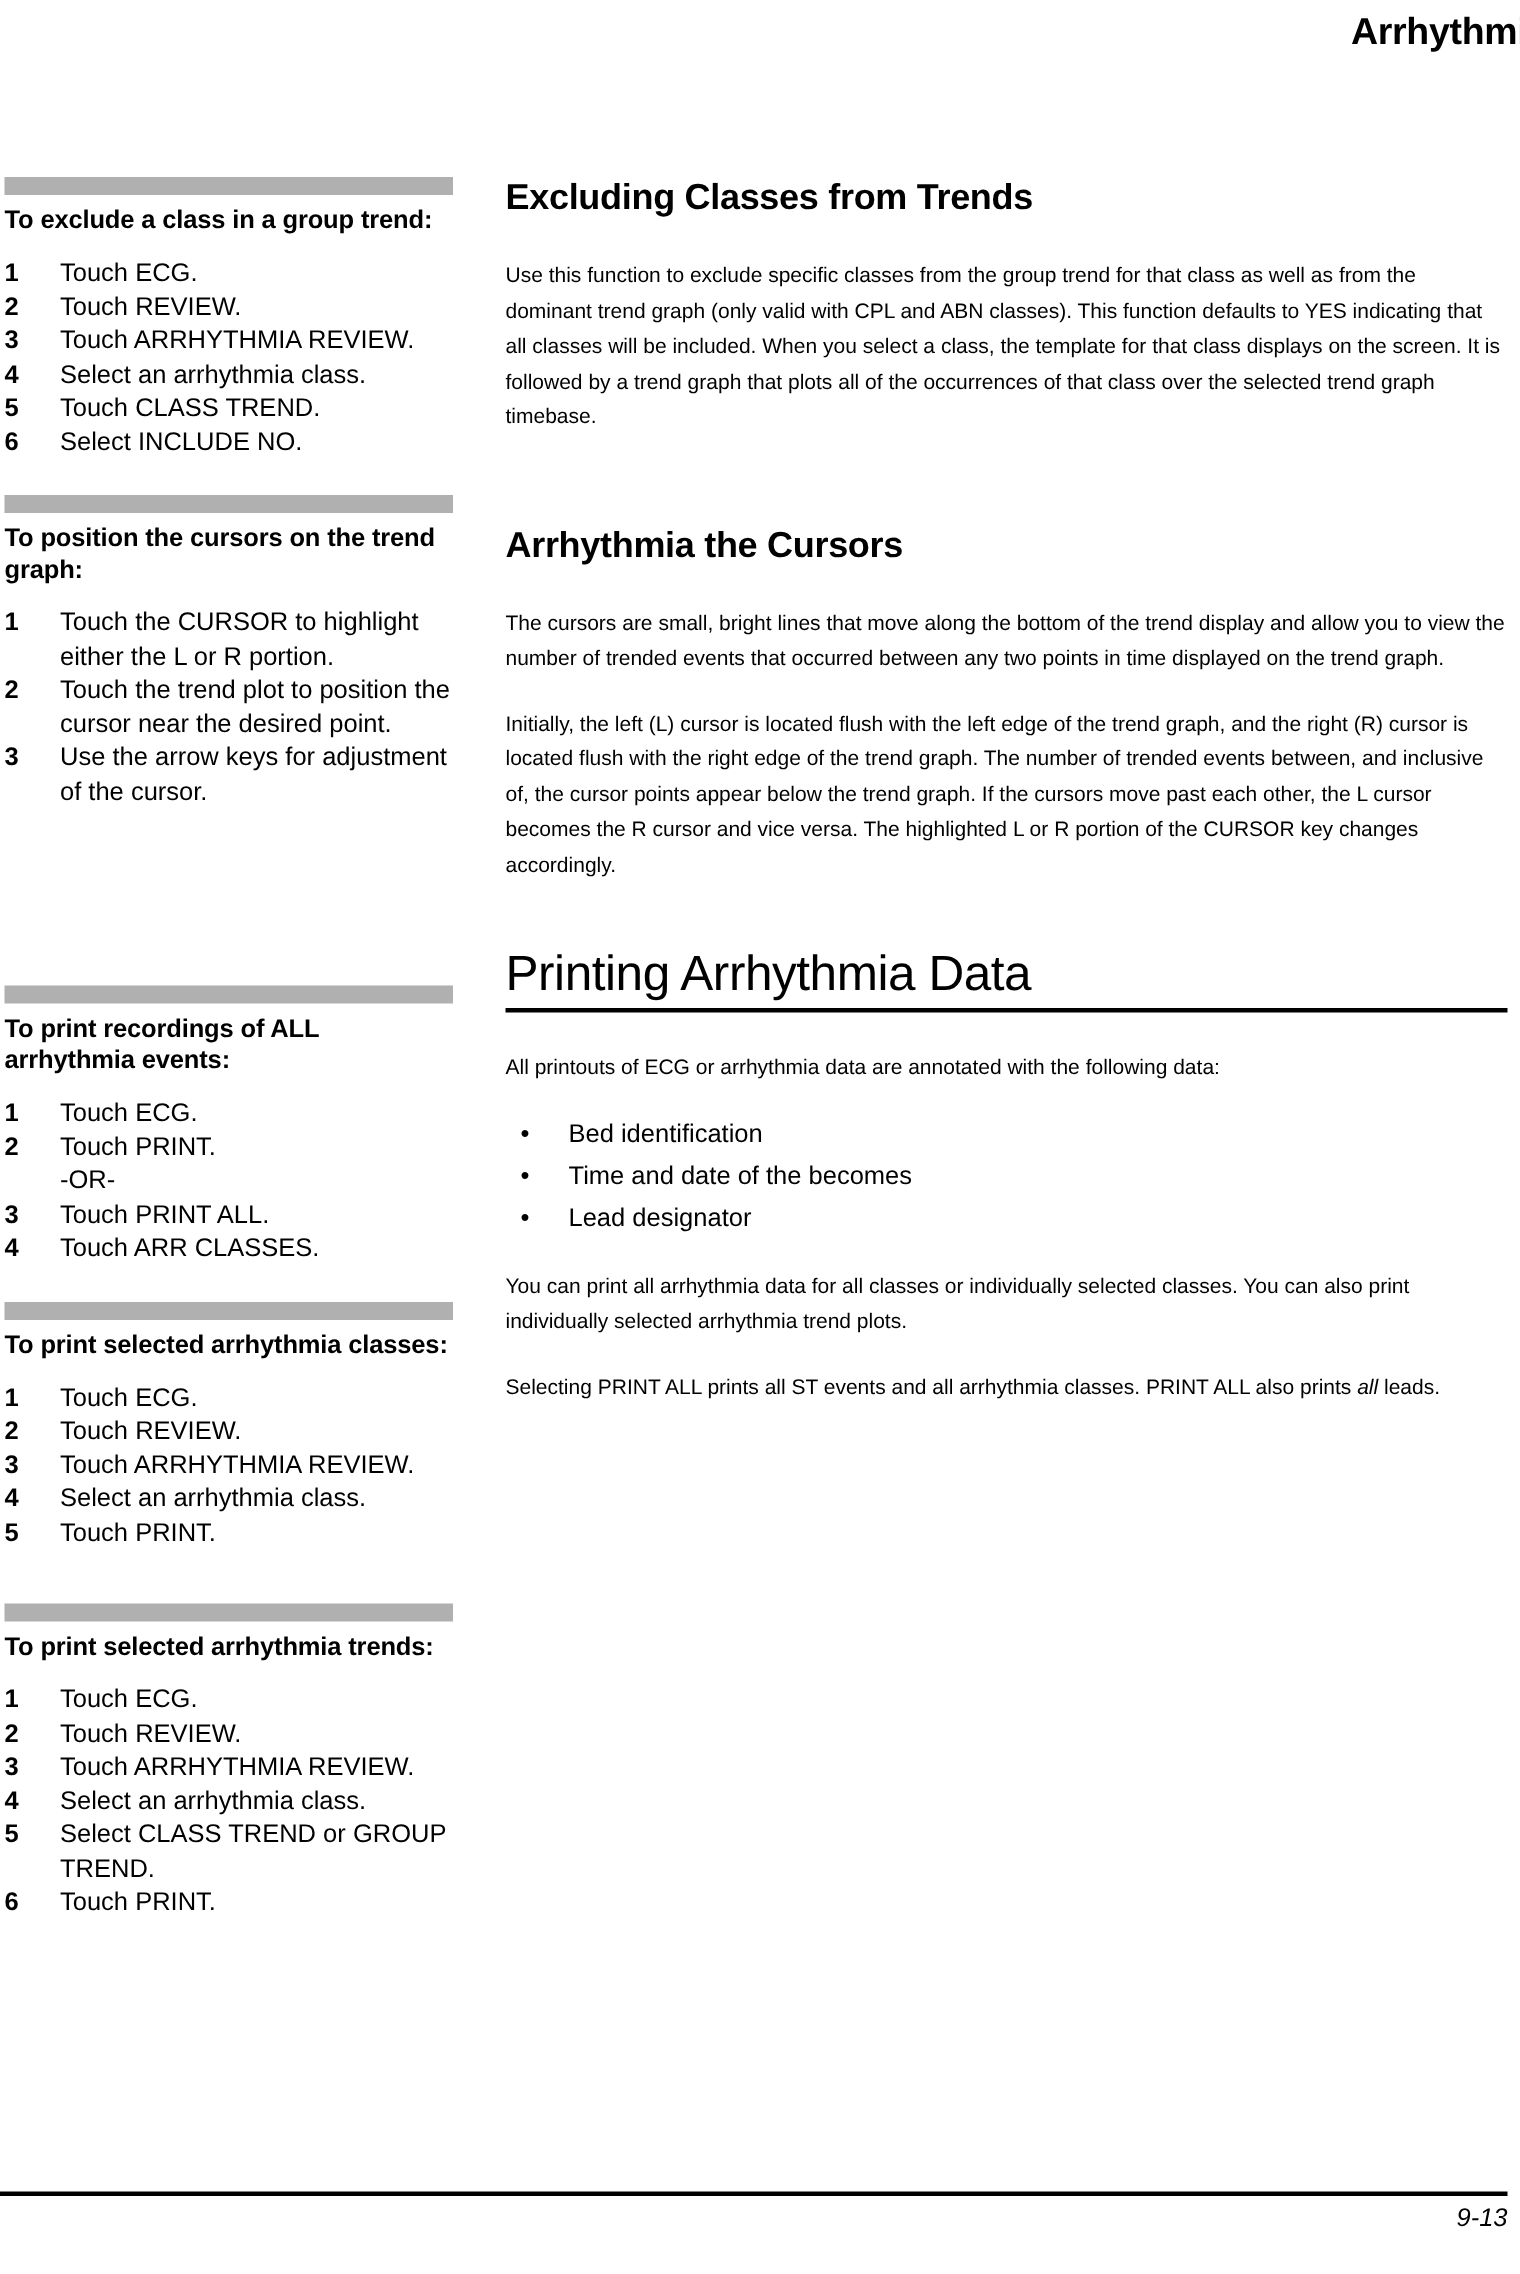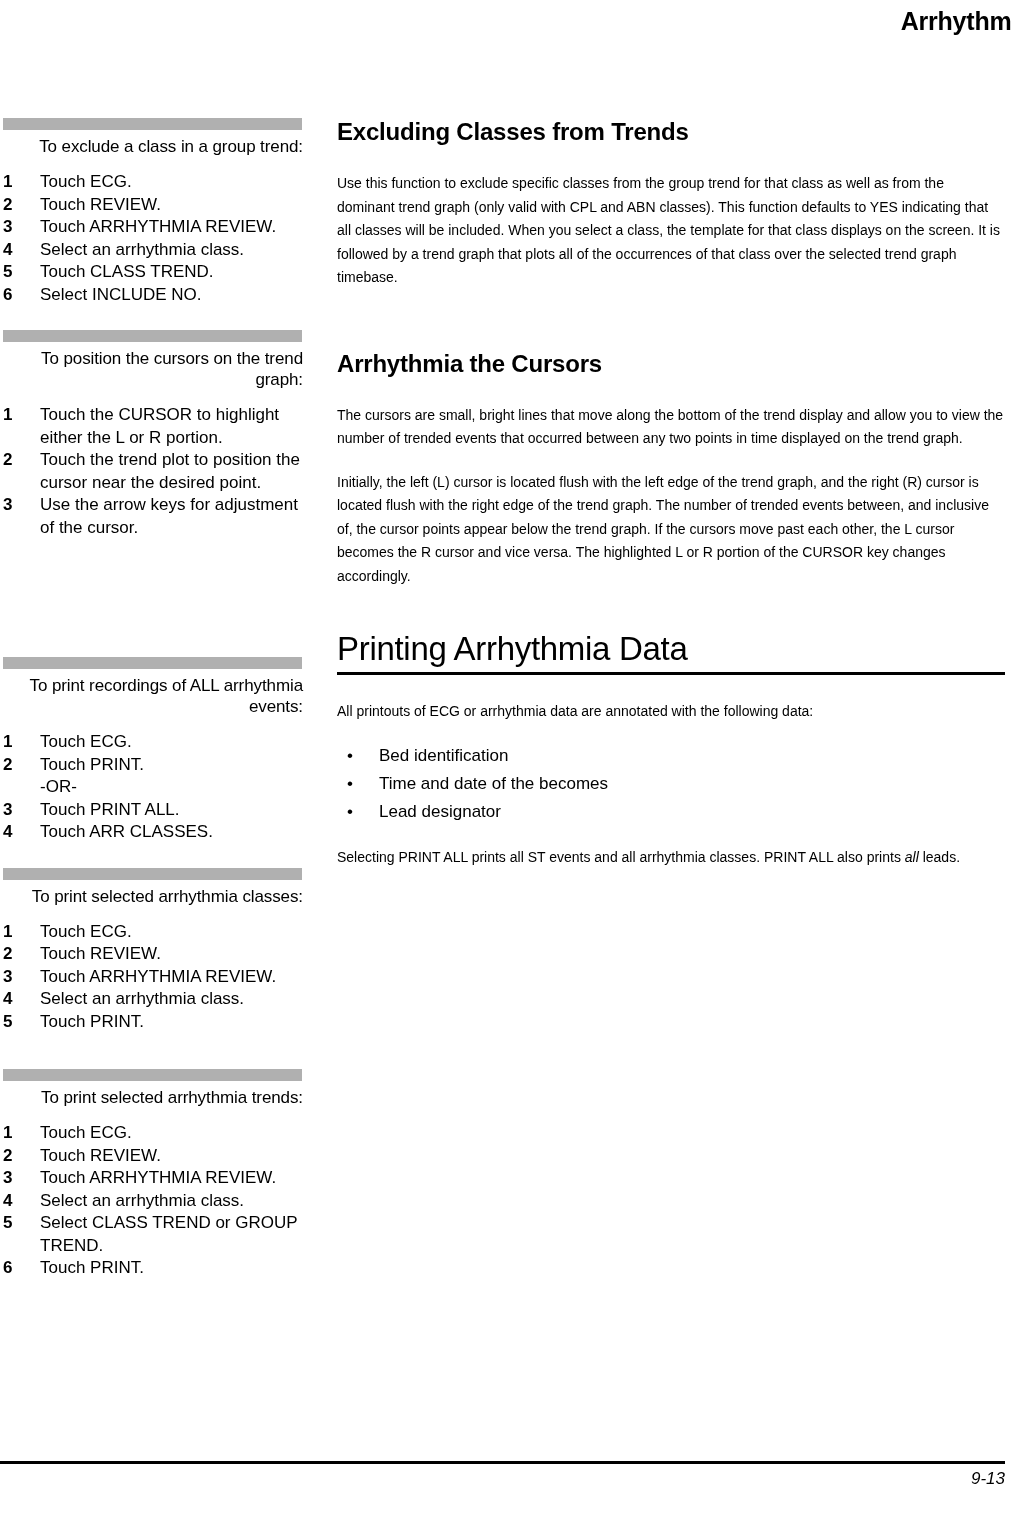--- a/index.html
+++ b/index.html
@@ -59,25 +59,24 @@
   
   .proc-block { margin-bottom: 0; }
   .grey-rule {
     width: 299px;
     height: 12px;
     background: #b0b0b0;
     margin: 0 0 6px 0;
   }
   .proc-title {
     font-size: 17px;
-    font-weight: normal;
+    font-weight: bold;
     line-height: 21px;
     margin: 0 0 14px 0;
     letter-spacing: -0.1px;
-    text-align: right;
   }
   ol.steps {
     list-style: none;
     margin: 0;
     padding: 0;
     font-size: 17px;
     line-height: 22.5px;
   }
   ol.steps > li {
     position: relative;
@@ -245,20 +244,21 @@
       <div class="chapter-rule"></div>
 
       <p class="body-text tight">All printouts of ECG or arrhythmia data are annotated with the following data:</p>
 
       <ul class="bullets">
         <li><span class="bullet">•</span><span>Bed identification</span></li>
         <li><span class="bullet">•</span><span>Time and date of the becomes</span></li>
         <li><span class="bullet">•</span><span>Lead designator</span></li>
       </ul>
 
+      <p class="body-text">You can print all arrhythmia data for all classes or individually selected classes. You can also print individually selected arrhythmia trend plots.</p>
 
       <p class="body-text"><span>Selecting PRINT ALL prints all ST events and all arrhythmia classes. PRINT ALL also prints </span><span class="ital">all</span><span> leads.</span></p>
 
     </div>
   </div>
 
   <div class="footer-rule"></div>
   <div class="footer-page">9-13</div>
 
 </div>

